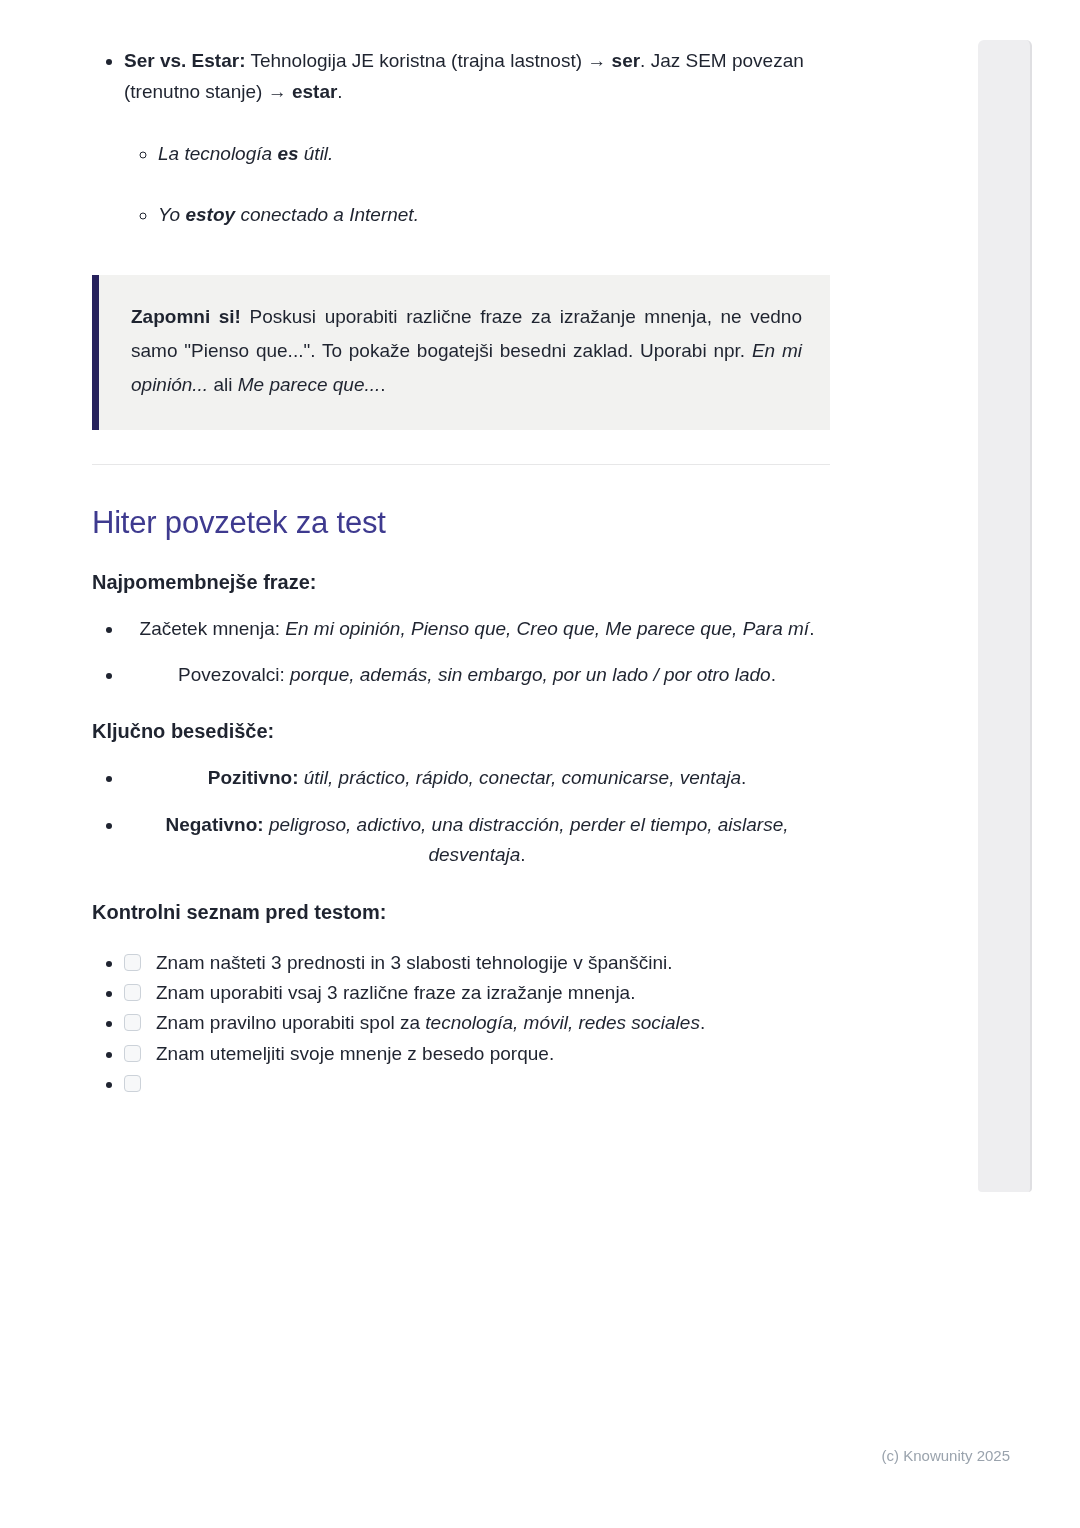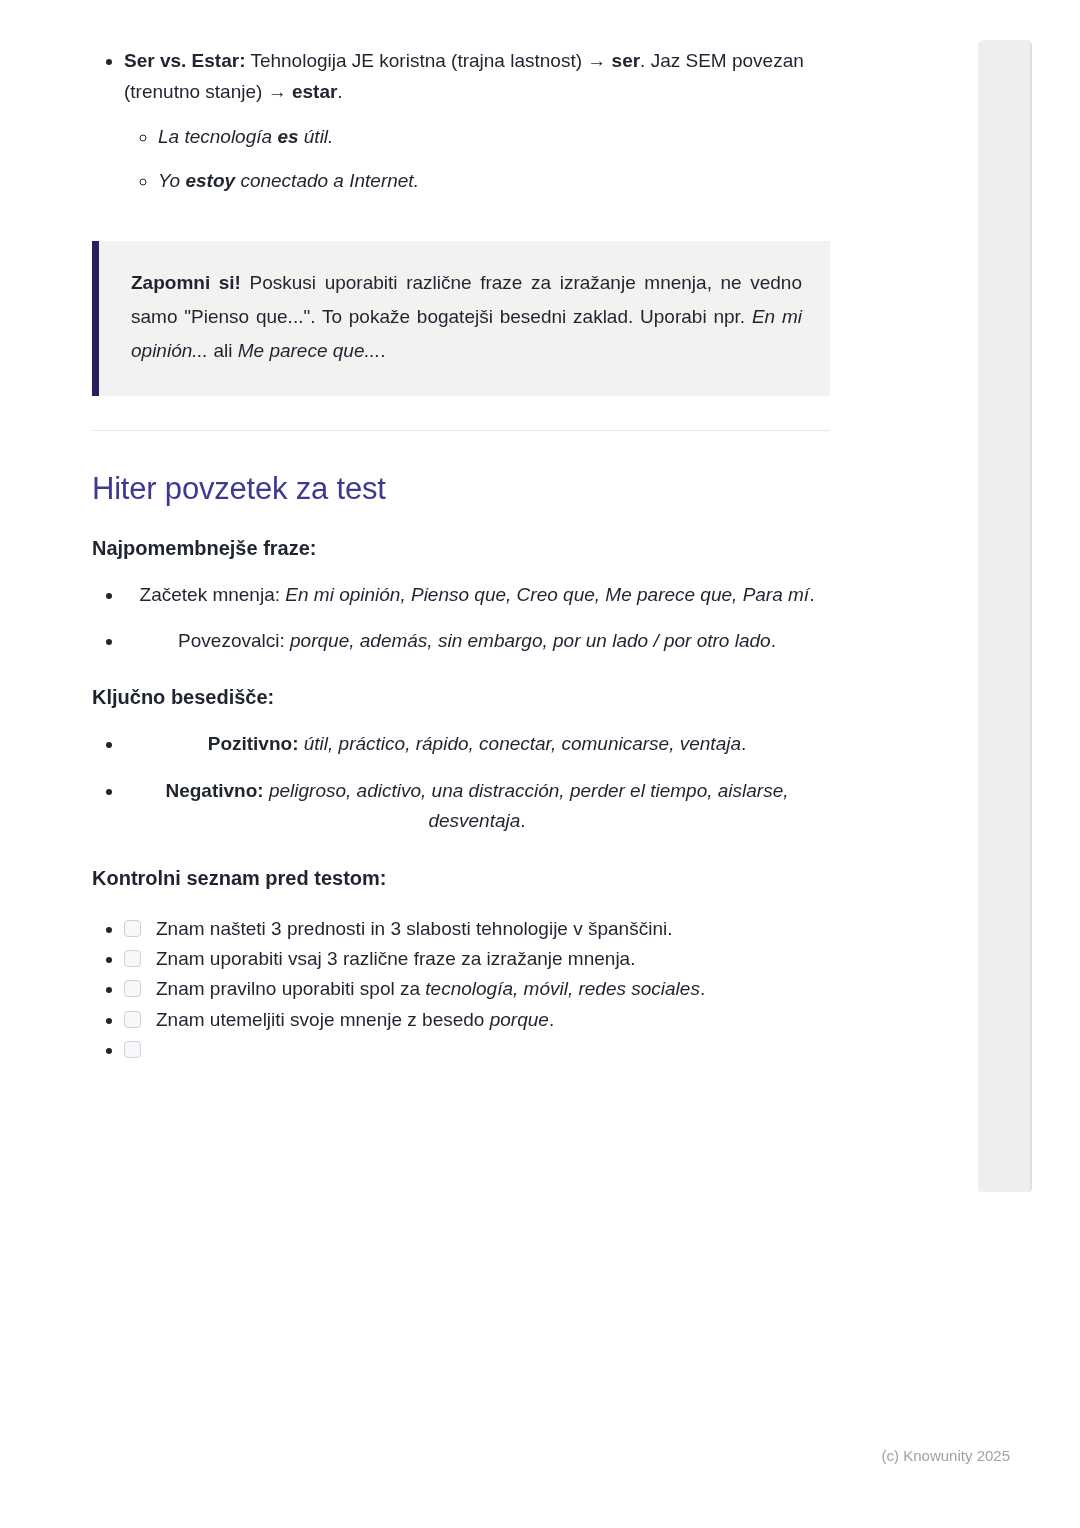--- a/index.html
+++ b/index.html
@@ -19,21 +19,21 @@
     background:#fff;overflow:hidden;
     font-family:"Liberation Sans", sans-serif;
     color:var(--text);
   }
   .content{position:absolute;left:92px;top:46px;width:738px;}
 
   
   ul.toplist{margin:0;padding-left:32px;font-size:19px;line-height:1.62;}
   ul.toplist > li{margin:0;}
   ul.sublist{list-style:circle;padding-left:34px;margin:12px 0 0;}
-  ul.sublist > li{margin-top:14px;}
+  ul.sublist > li{margin-top:31px;}
 
   
   .callout{
     margin-top:44px;
     background:var(--callout-bg);
     border-left:7px solid var(--callout-border);
     padding:23px 26px 25px 30px;
   }
   .callout p{margin:2px;font-size:19px;line-height:1.8;text-align:justify;}
 
@@ -131,21 +131,21 @@
       <li>
         <span class="checkbox"></span><span><span>Znam našteti 3 prednosti in 3 slabosti tehnologije v španščini.</span></span>
       </li>
       <li>
         <span class="checkbox"></span><span><span>Znam uporabiti vsaj 3 različne fraze za izražanje mnenja.</span></span>
       </li>
       <li>
         <span class="checkbox"></span><span><span>Znam pravilno uporabiti spol za </span><span style="font-style: italic;">tecnología, móvil, redes sociales</span><span>.</span></span>
       </li>
       <li>
-        <span class="checkbox"></span><span><span>Znam utemeljiti svoje mnenje z besedo </span><span style="font-style: italic;">porque</span><span>.</span></span>
+        <span class="checkbox"></span><span><span>Znam utemeljiti svoje mnenje z besedo </span><span style="">porque</span><span>.</span></span>
       </li>
       <li>
         <span class="checkbox"></span>
       </li>
     </ul>
 
   </div>
 
   <div class="scrollbar-track">
     <div class="scrollbar-thumb"></div>

